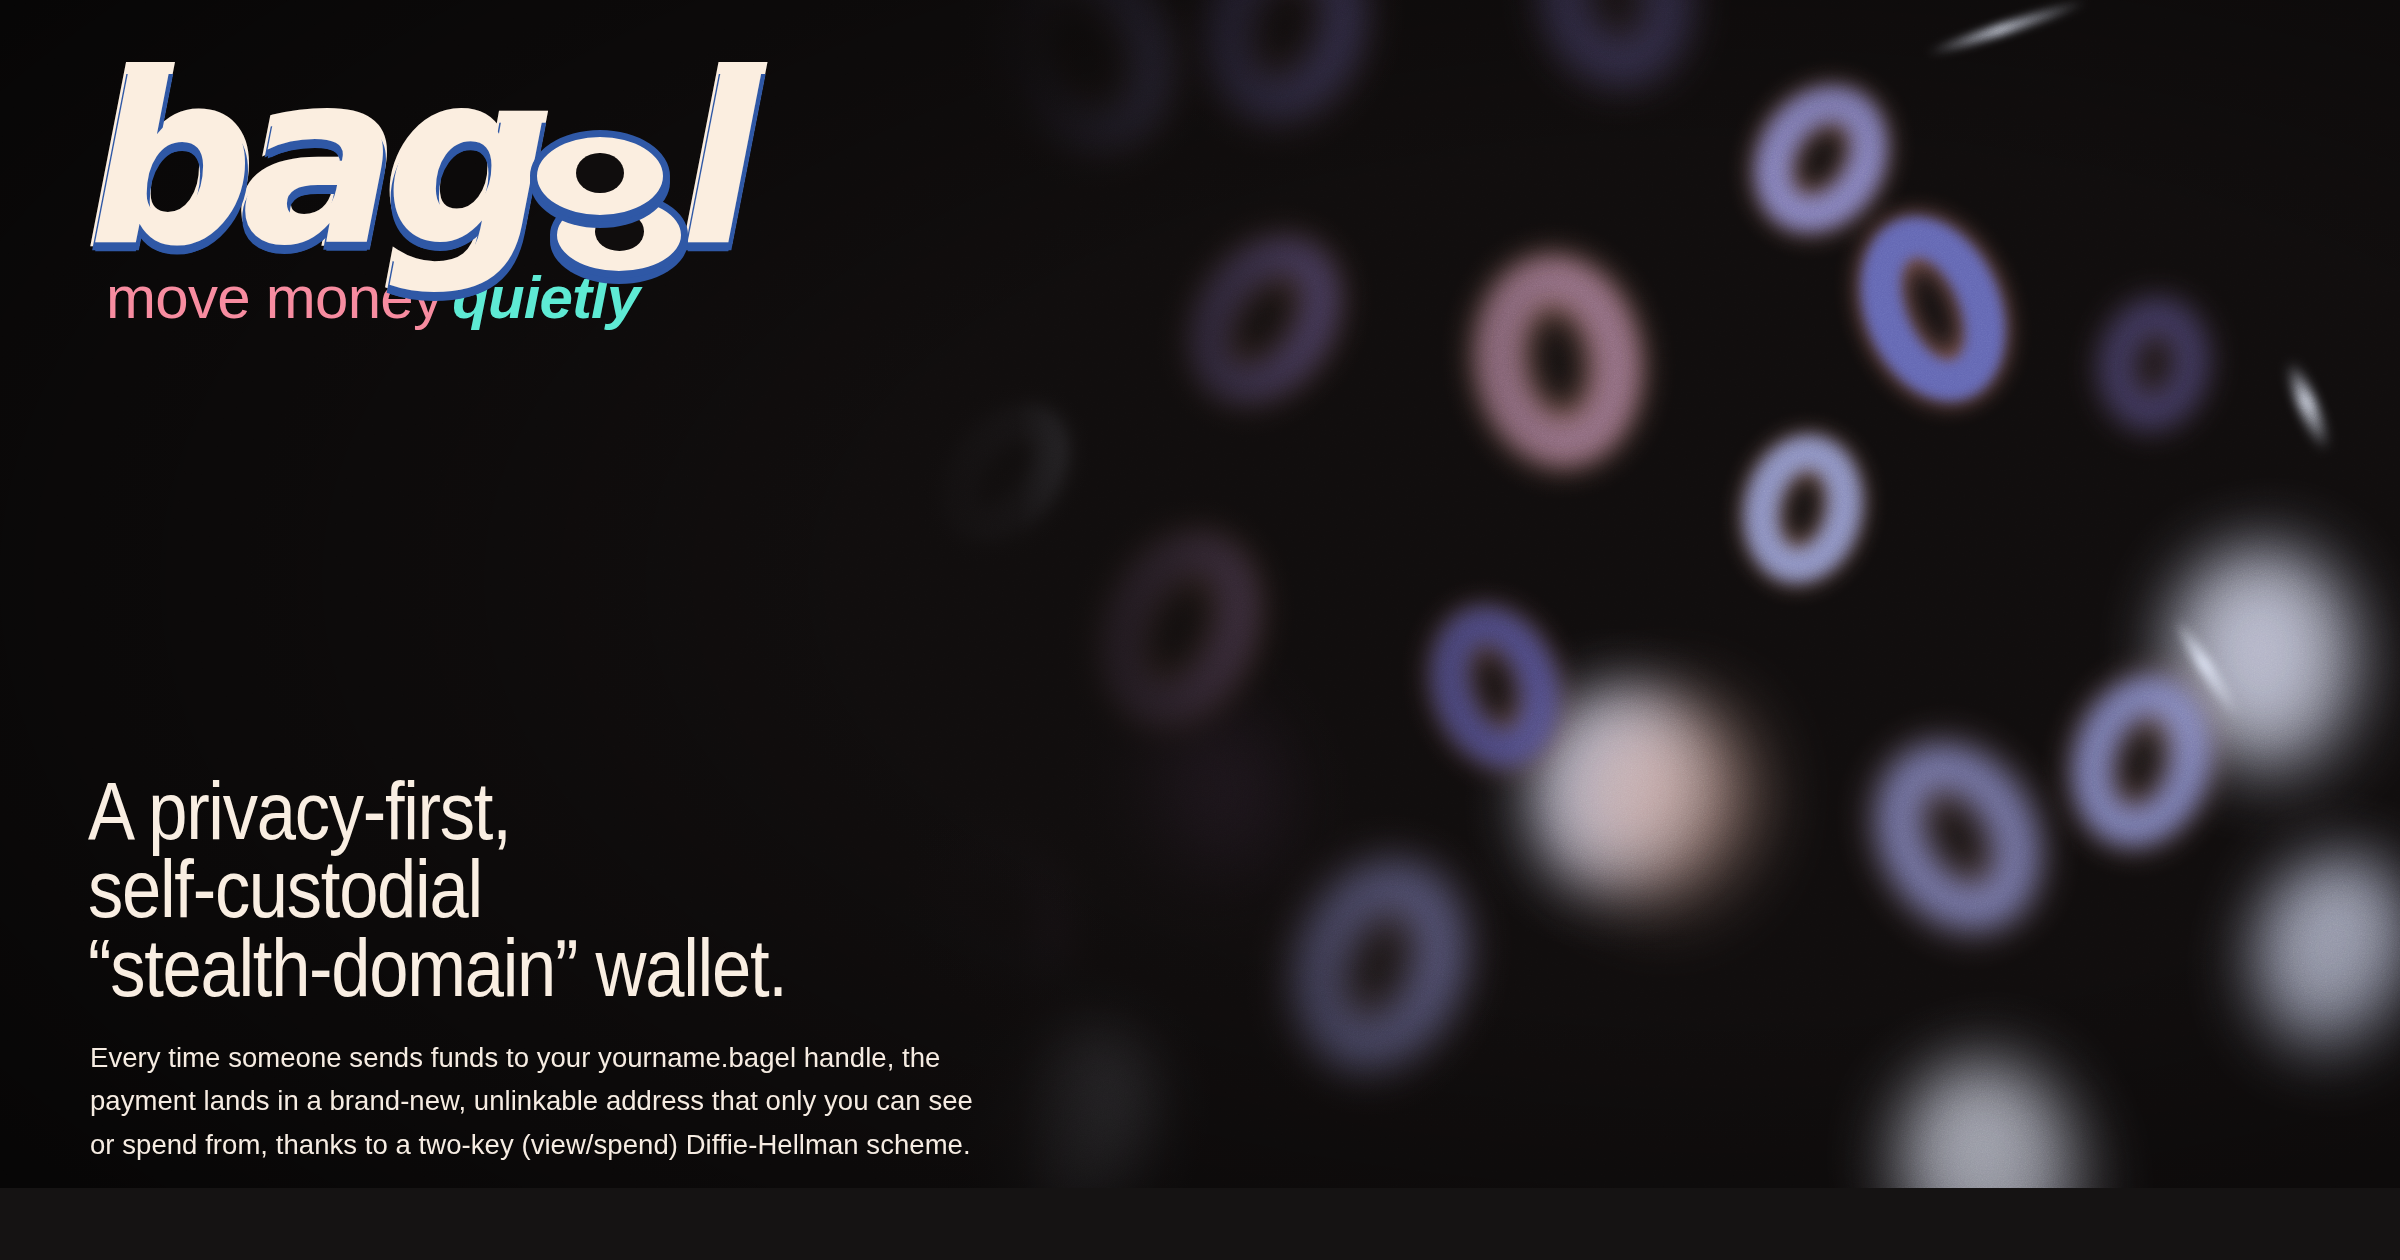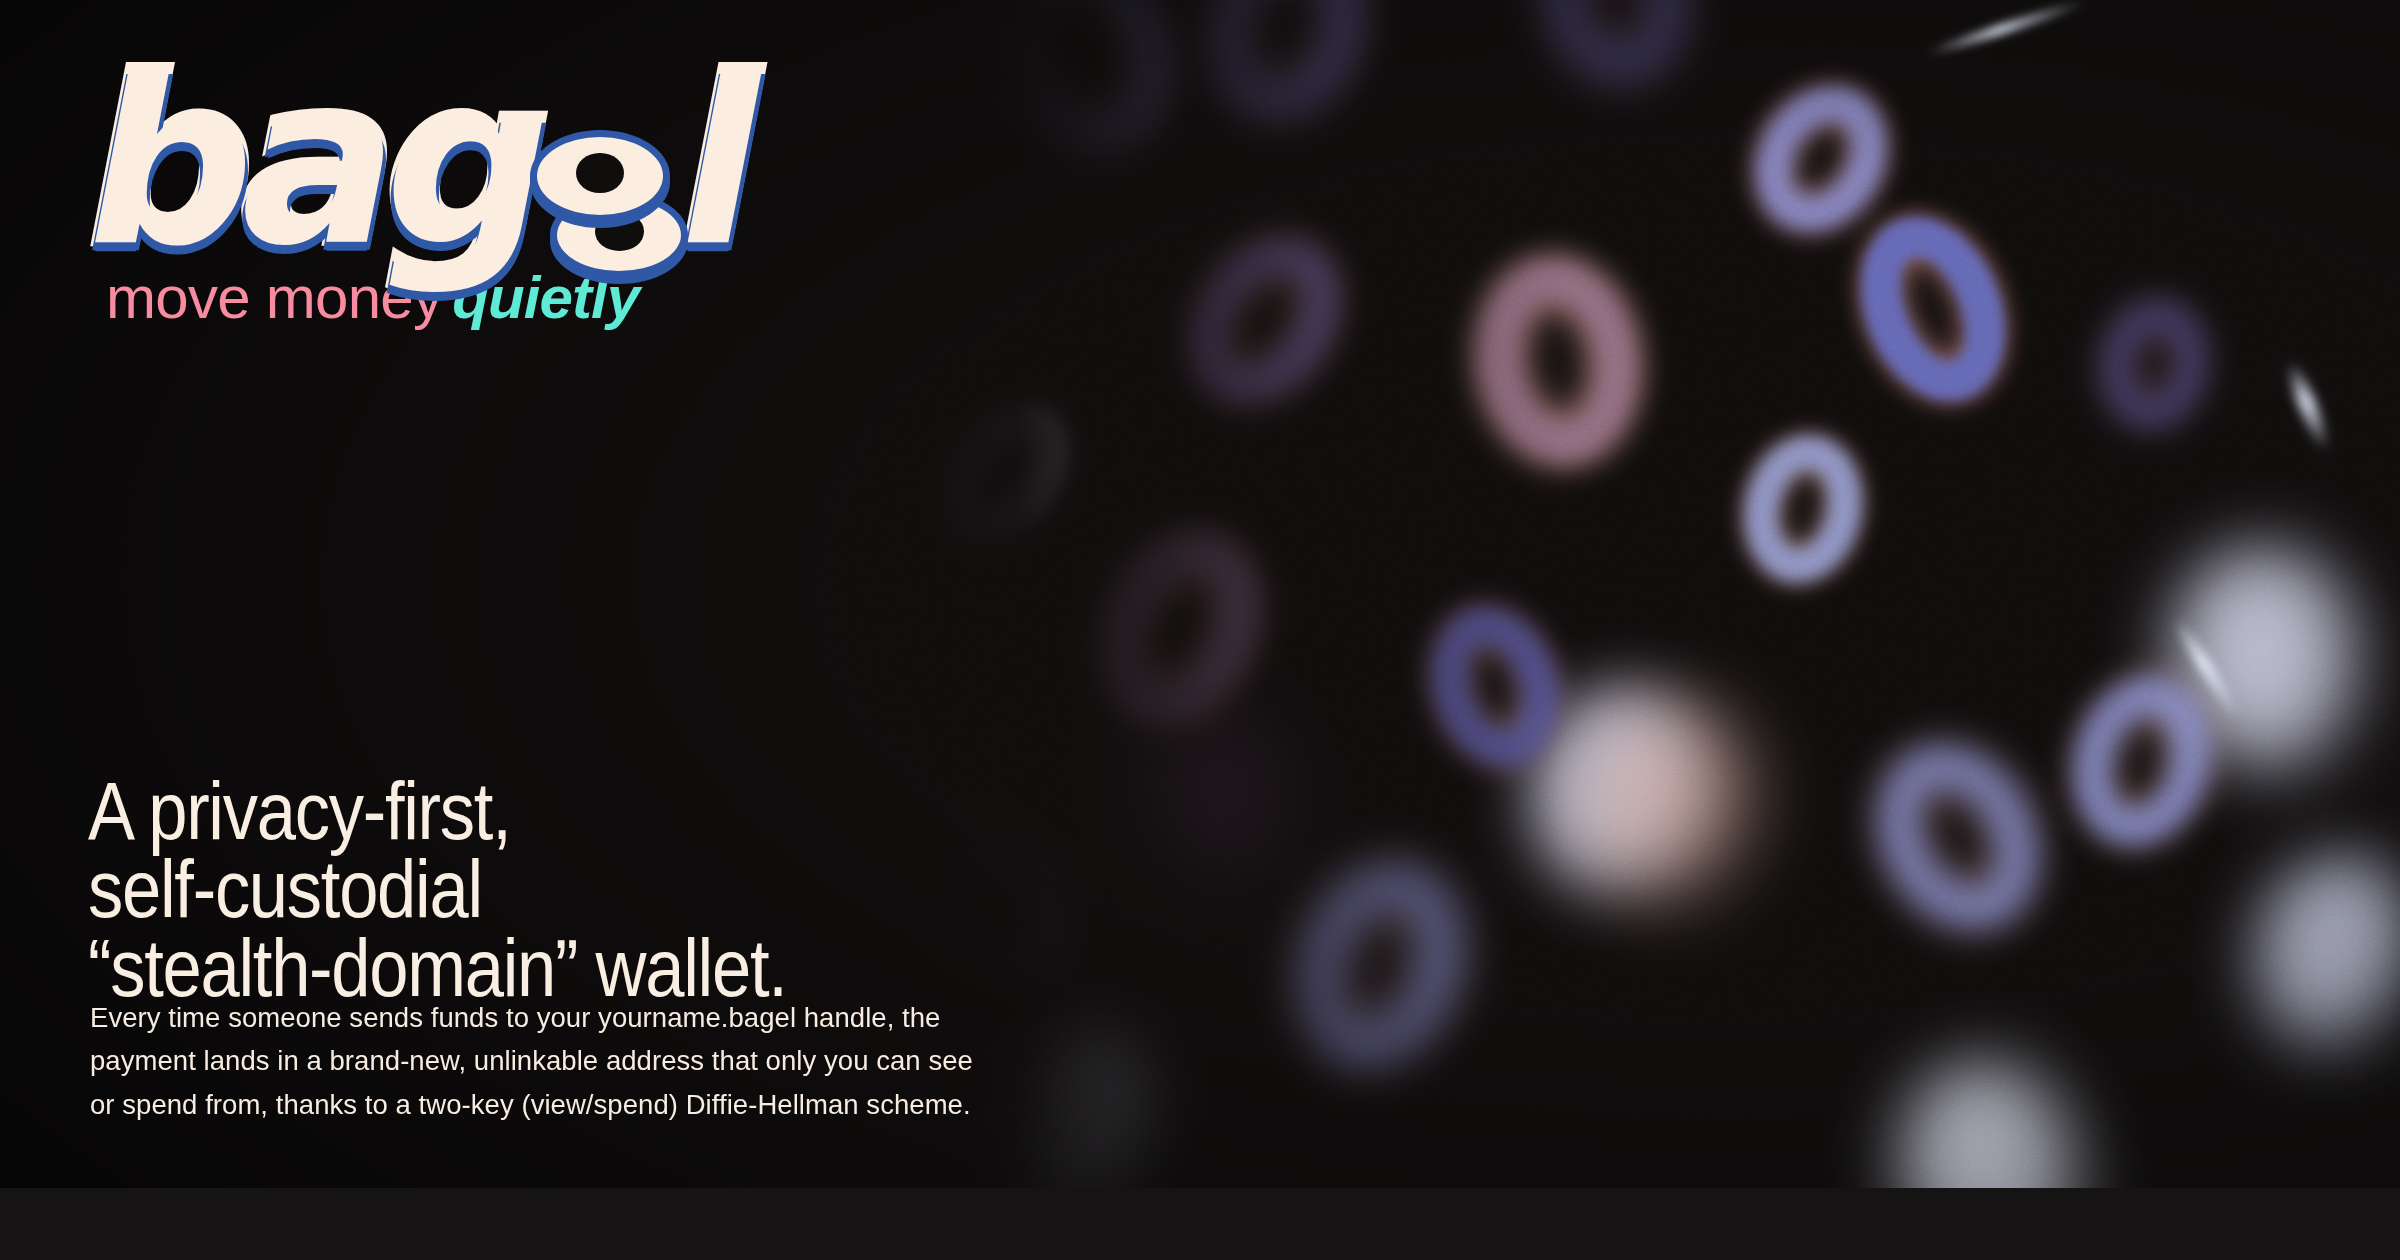--- a/index.html
+++ b/index.html
@@ -190,21 +190,21 @@
     letter-spacing:-.018em;
     color:#f9eee2;
     transform:scaleX(.86);
     transform-origin:left top;
   }
   #headline .hl-line { display:block; white-space:nowrap; }
 
   
   #body-copy {
     position:absolute;
-    left:90px; top:996px;
+    left:90px; top:1036px;
     width:1080px;
     font-family:"Liberation Sans", sans-serif;
     font-weight:400;
     font-size:27.5px;
     line-height:1.58;
     letter-spacing:.002em;
     color:#f6ece2;
   }
   #body-copy .bc-line { display:block; white-space:nowrap; }
 

